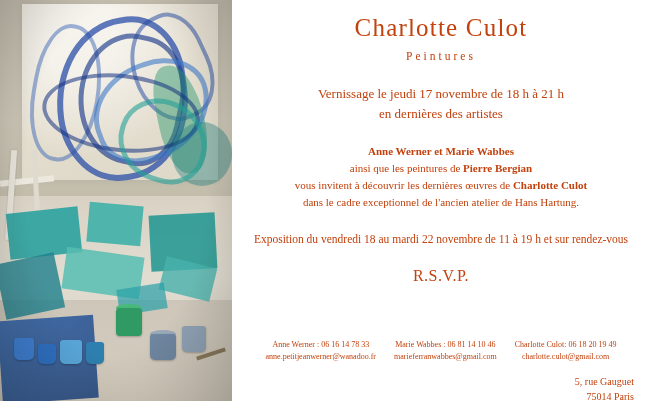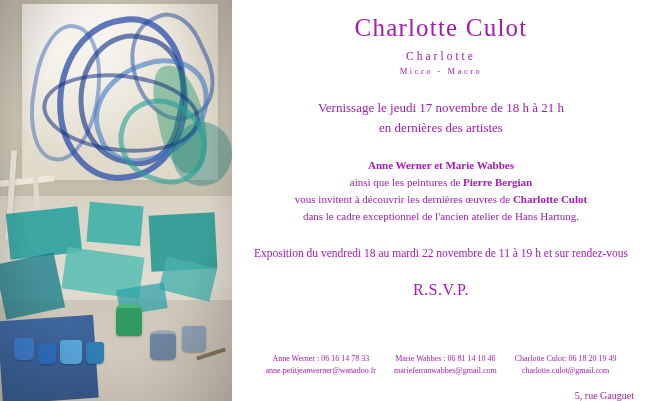--- a/index.html
+++ b/index.html
@@ -98,21 +98,21 @@
     left:0; top:0; width:232px; height:401px;
     background: radial-gradient(ellipse at 50% 45%, rgba(0,0,0,0) 55%, rgba(0,0,0,0.22) 100%);
   }
 
   
   .invite {
     flex: 1 1 auto;
     position: relative;
     padding: 6px 16px 0 16px;
     text-align: center;
-    color: #a21caf;
+    color: #c2410c;
   }
   .title {
     font-size: 25px;
     letter-spacing: 1.2px;
     margin-top: 8px;
     font-weight: 400;
   }
   .subtitle {
     font-size: 11.5px;
     letter-spacing: 3px;
@@ -201,22 +201,21 @@
     <div class="potLid l2"></div>
     <div class="pot p6"></div>
     <div class="pot p7"></div>
     <div class="brush"></div>
     <div class="ph-layer vignette"></div>
   </div>
 
   <div class="invite">
 
     <div class="title">Charlotte Culot</div>
-    <div class="subtitle">Charlotte</div>
-    <div class="subtitle2">Micro - Macro</div>
+    <div class="subtitle">Peintures</div>
 
     <div class="vernissage">
       <div>Vernissage le jeudi 17 novembre de 18 h à 21 h</div>
       <div>en dernières des artistes</div>
     </div>
 
     <div class="block-artists">
       <div class="bold">Anne Werner et Marie Wabbes</div>
       <div>
         <span>ainsi que les peintures de </span><span class="bold">Pierre Bergian</span>

